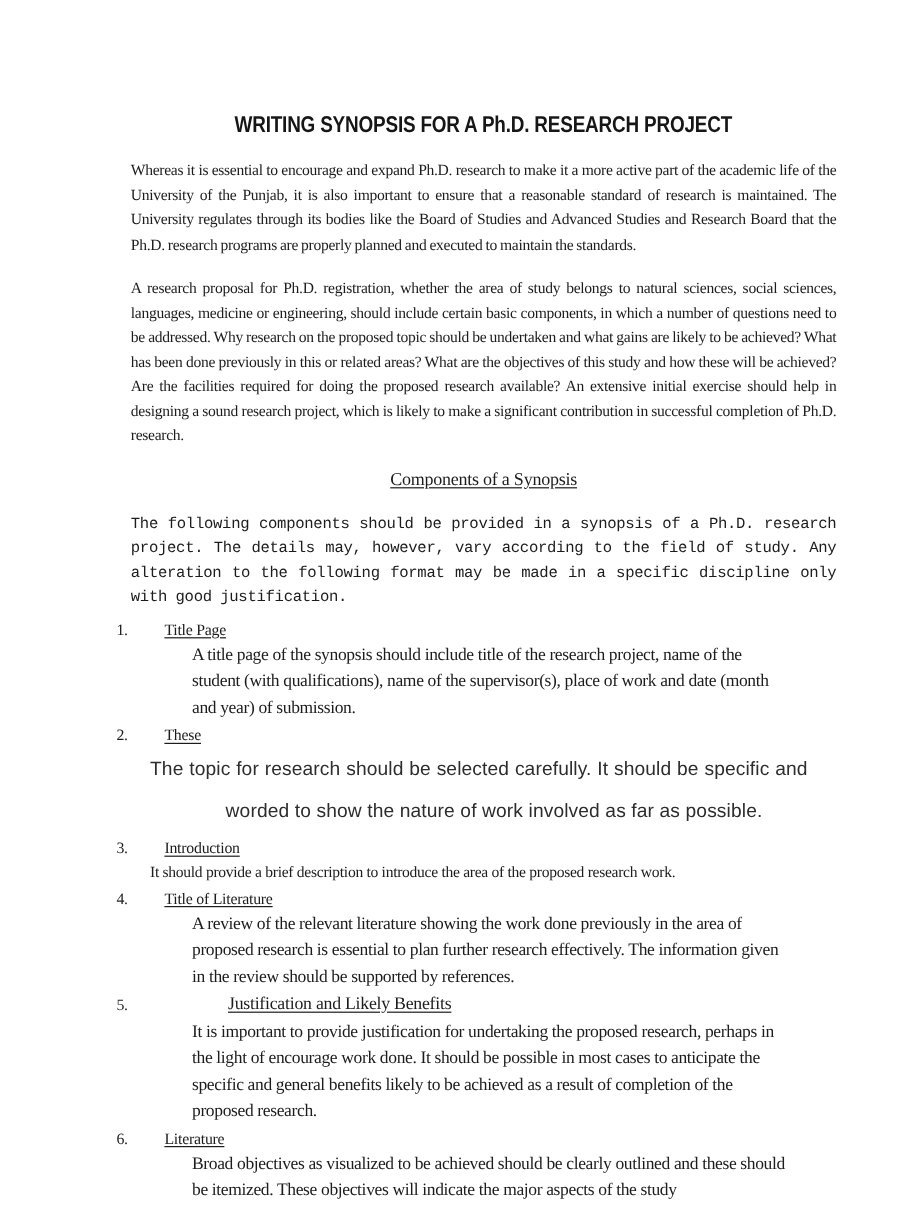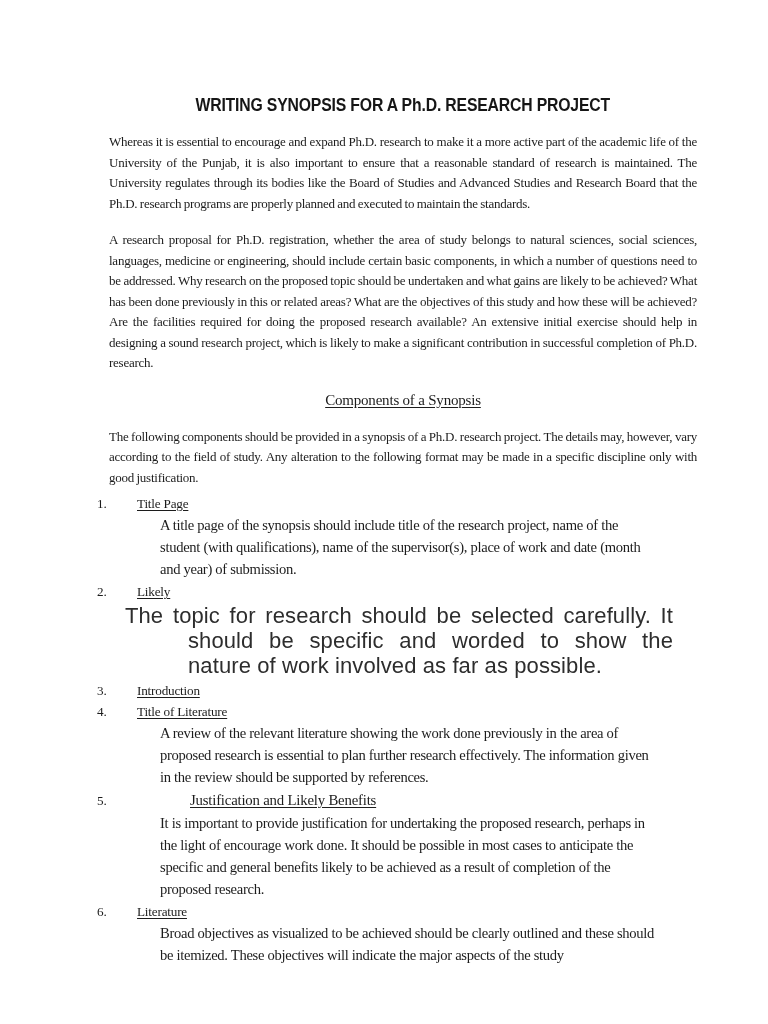--- a/index.html
+++ b/index.html
@@ -39,21 +39,21 @@
     word-spacing: -0.5px;
   }
   .section-heading {
     margin: 9px 0 13px 0;
     text-align: center;
     font-size: 15px;
     line-height: 21px;
     letter-spacing: -0.2px;
   }
   .section-heading .u { text-decoration: underline; text-underline-offset: 2px; }
-  .section-intro { margin-bottom: 5px; }
+  .section-intro { margin-bottom: 5px; font-family: Liberation Mono, monospace; }
   .list { margin-left: 4px; }
   .item-head {
     display: flex;
     font-size: 13.2px;
     line-height: 21px;
     letter-spacing: -0.2px;
     margin: 0;
   }
   .item-num { flex: none; width: 40px; }
   .item-title { text-decoration: underline; text-underline-offset: 2px; }
@@ -73,22 +73,22 @@
     line-height: 20.5px;
     letter-spacing: -0.25px;
   }
   .body-topic {
     box-sizing: border-box;
     margin: 1px 0 2px 28px;
     width: 548px;
     padding-left: 63px;
     text-indent: -63px;
     font-family: "Liberation Sans", sans-serif;
-    font-size: 22px;
-    line-height: 25px;
+    font-size: 16px;
+    line-height: 35px;
     letter-spacing: 0.1px;
     color: #2d2d2d;
     text-align: justify;
   }
 </style>
 </head>
 <body>
 
 <div class="page">
 
@@ -108,30 +108,31 @@
       <div class="item-head">
         <span class="item-num">1.</span>
         <span class="item-title">Title Page</span>
       </div>
       <p class="body-large">A title page of the synopsis should include title of the research project, name of the student (with qualifications), name of the supervisor(s), place of work and date (month and year) of submission.</p>
     </div>
 
     <div class="item item-2">
       <div class="item-head">
         <span class="item-num">2.</span>
-        <span class="item-title">Likely</span>
+        <span class="item-title">These</span>
       </div>
       <p class="body-topic">The topic for research should be selected carefully. It should be specific and worded to show the nature of work involved as far as possible.</p>
     </div>
 
     <div class="item item-3">
       <div class="item-head">
         <span class="item-num">3.</span>
         <span class="item-title">Introduction</span>
       </div>
+      <p class="body-small">It should provide a brief description to introduce the area of the proposed research work.</p>
     </div>
 
     <div class="item item-4">
       <div class="item-head">
         <span class="item-num">4.</span>
         <span class="item-title">Title of Literature</span>
       </div>
       <p class="body-large">A review of the relevant literature showing the work done previously in the area of proposed research is essential to plan further research effectively. The information given in the review should be supported by references.</p>
     </div>
 

